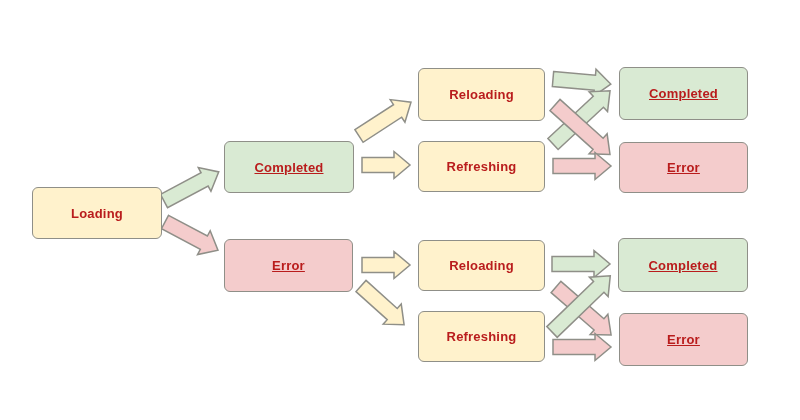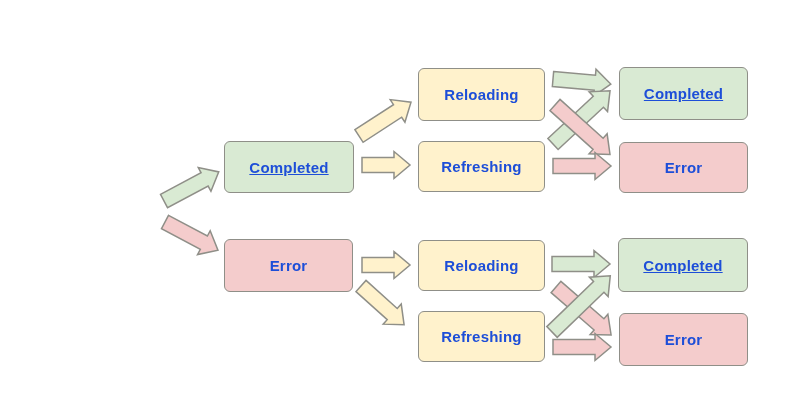--- a/index.html
+++ b/index.html
@@ -5,25 +5,25 @@
   html,body{margin:0;padding:0;background:#ffffff;}
   .canvas{
     position:relative;width:800px;height:420px;background:#ffffff;overflow:hidden;
     font-family:"Liberation Sans",sans-serif;
   }
   .arrow-layer{position:absolute;left:0;top:0;width:800px;height:420px;}
   .node{
     position:absolute;box-sizing:border-box;
     border:1.5px solid #8f8f88;border-radius:6px;
     display:flex;align-items:center;justify-content:center;
-    font-weight:bold;font-size:15px;color:#1d4ed8;letter-spacing:.2px;
+    font-weight:bold;font-size:13px;color:#b91c1c;letter-spacing:.2px;
   }
   .fill-yellow{background:#fff2cc;}
   .fill-green{background:#d9ead3;text-decoration:underline;}
-  .fill-pink{background:#f4cccc;}
+  .fill-pink{background:#f4cccc;text-decoration:underline;}
   .a-yellow{fill:#fff2cc;stroke:#8f8f88;stroke-width:1.5;}
   .a-green{fill:#d9ead3;stroke:#8f8f88;stroke-width:1.5;}
   .a-pink{fill:#f4cccc;stroke:#8f8f88;stroke-width:1.5;}
 </style>
 </head>
 <body>
 
 <div class="canvas">
 
   <svg class="arrow-layer" viewBox="0 0 800 420" xmlns="http://www.w3.org/2000/svg">
@@ -41,20 +41,23 @@
     <path class="a-green" d="M0 -7.5L62 -7.5L62 -13.5L78 0L62 13.5L62 7.5L0 7.5Z" transform="translate(553,144) rotate(-43)"></path>
     <path class="a-pink" d="M0 -7.5L58 -7.5L58 -13.5L74 0L58 13.5L58 7.5L0 7.5Z" transform="translate(555,105) rotate(42)"></path>
     <path class="a-pink" d="M0 -7.5L42 -7.5L42 -13.5L58 0L42 13.5L42 7.5L0 7.5Z" transform="translate(553,166)"></path>
 
     <path class="a-green" d="M0 -7.5L42 -7.5L42 -13.5L58 0L42 13.5L42 7.5L0 7.5Z" transform="translate(552,264)"></path>
     <path class="a-pink" d="M0 -7.5L57 -7.5L57 -13.5L73 0L57 13.5L57 7.5L0 7.5Z" transform="translate(556,287) rotate(41)"></path>
     <path class="a-green" d="M0 -7.5L65 -7.5L65 -13.5L81 0L65 13.5L65 7.5L0 7.5Z" transform="translate(552,332) rotate(-44)"></path>
     <path class="a-pink" d="M0 -7.5L42 -7.5L42 -13.5L58 0L42 13.5L42 7.5L0 7.5Z" transform="translate(553,347)"></path>
   </svg>
 
+  <div class="node fill-yellow" style="left:32px;top:187px;width:130px;height:52px">
+    <span>Loading</span>
+  </div>
 
   <div class="node fill-green" style="left:224px;top:141px;width:130px;height:52px">
     <span>Completed</span>
   </div>
   <div class="node fill-pink" style="left:224px;top:239px;width:129px;height:53px">
     <span>Error</span>
   </div>
 
   <div class="node fill-yellow" style="left:418px;top:68px;width:127px;height:53px">
     <span>Reloading</span>

